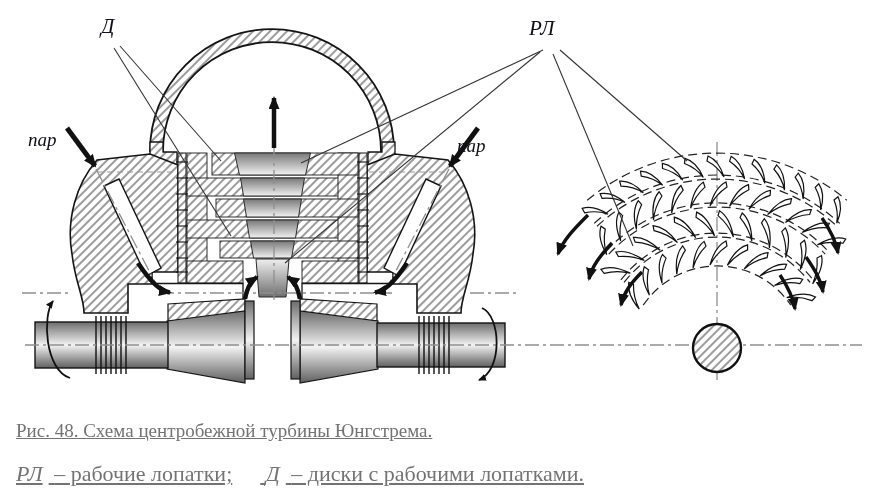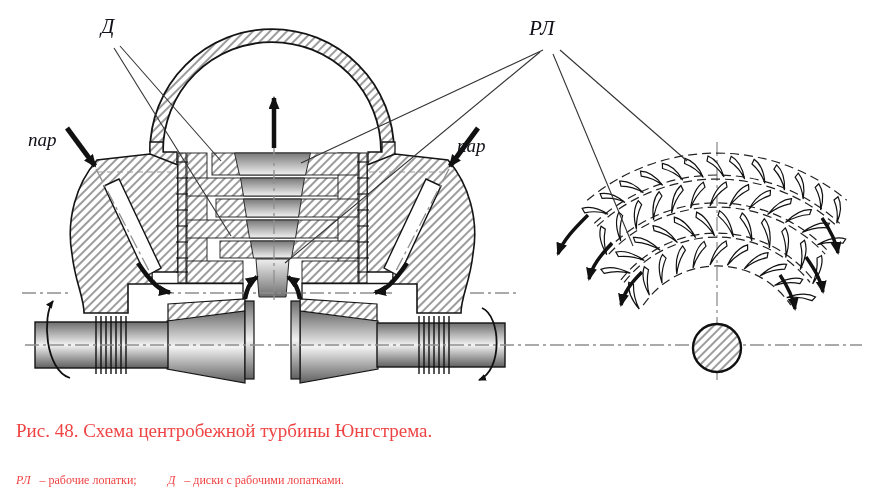--- a/index.html
+++ b/index.html
@@ -1,20 +1,20 @@
 <!DOCTYPE html>
 <html><head>
 <meta charset="utf-8">
 <style>
   html,body{margin:0;padding:0;background:#fff;}
   #page{position:relative;width:896px;height:498px;background:#ffffff;overflow:hidden;
         font-family:"Liberation Serif", serif;}
   #drawing{position:absolute;left:0;top:0;}
   .fig-label{position:absolute;font-style:italic;font-size:21px;color:#101018;line-height:1;}
-  .caption-line{position:absolute;left:16px;font-size:19px;color:#ef4444;white-space:nowrap;}
+  .caption-line{position:absolute;left:16px;font-size:19px;color:#737373;white-space:nowrap;text-decoration:underline;}
   .legend-term{font-style:italic;}
   .legend-gap{display:inline-block;width:28px;}
   .legend-sp{display:inline-block;width:6px;}
 </style>
 </head>
 <body>
 
 <div id="page">
 
 <svg id="drawing" width="896" height="410" viewBox="0 0 896 410">
@@ -278,19 +278,19 @@
     <line x1="560" y1="50" x2="687" y2="161"></line>
   </g>
 </svg>
 
   <div class="fig-label" style="left:101px;top:16px;">Д</div>
   <div class="fig-label" style="left:529px;top:18px;">РЛ</div>
   <div class="fig-label" style="left:28px;top:130px;font-size:19px;">пар</div>
   <div class="fig-label" style="left:457px;top:136px;font-size:19px;">пар</div>
 
   <div class="caption-line" style="top:420px;">Рис. 48. Схема центробежной турбины Юнгстрема.</div>
-  <div class="caption-line" style="top:461px;font-size:12px;margin-top:12px;">
+  <div class="caption-line" style="top:461px;font-size:22px;">
     <span class="legend-term">РЛ</span><span class="legend-sp"></span>
     <span>– рабочие лопатки;</span><span class="legend-gap"></span>
     <span class="legend-term">Д</span><span class="legend-sp"></span>
     <span>– диски с рабочими лопатками.</span>
   </div>
 </div>
 
 </body></html>

